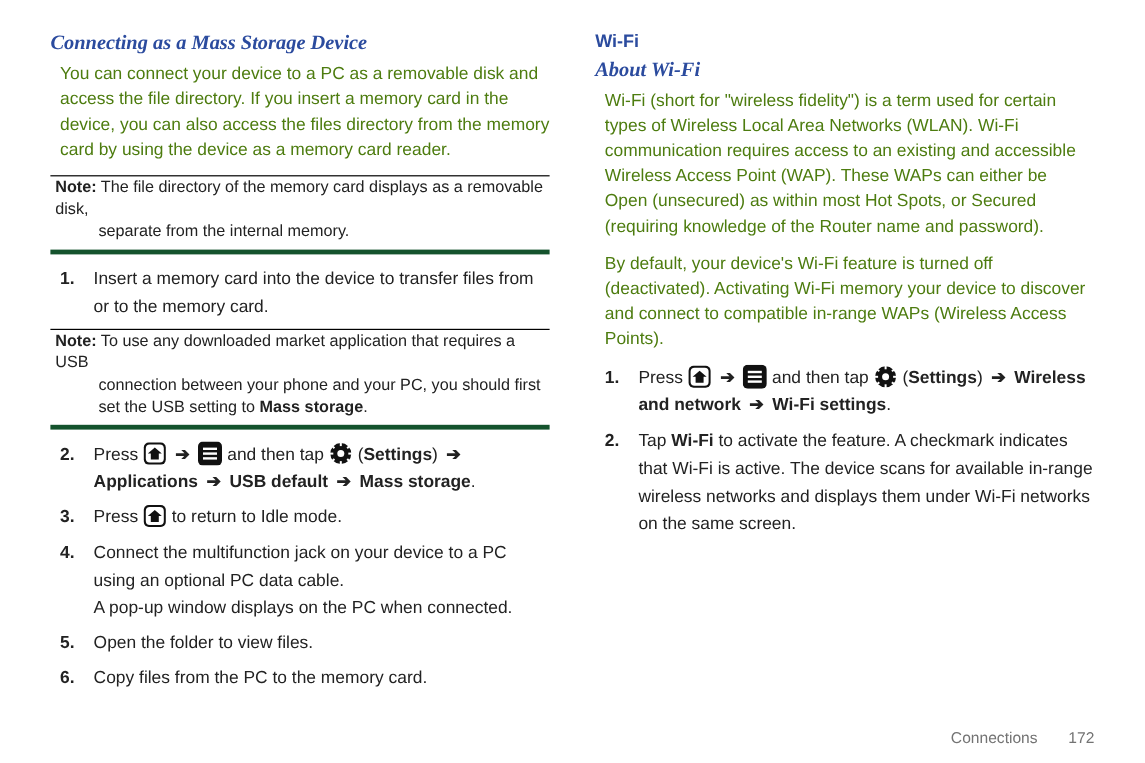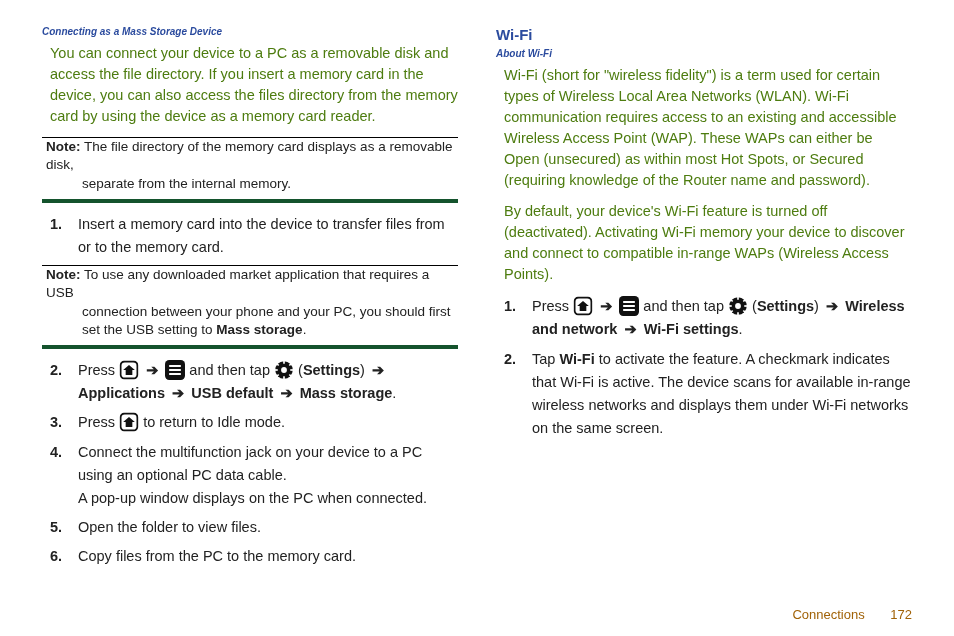--- a/index.html
+++ b/index.html
@@ -14,22 +14,23 @@
   }
   .cols {
     display: flex;
     gap: 38px;
   }
   .col { flex: 1; min-width: 0; }
   .h-blue-ital {
     color: #2b4b9e;
     font-style: italic;
     font-weight: 700;
-    font-size: 10px;
+    font-size: 17px;
     margin-bottom: 6px;
+    font-family: Liberation Serif, serif;
   }
   .h-blue {
     color: #2b4b9e;
     font-weight: 700;
     font-size: 15px;
     margin-bottom: 5px;
   }
   .body {
     font-size: 14.5px;
     line-height: 1.45;
@@ -70,21 +71,21 @@
     vertical-align: -5px;
     align-items: center;
     justify-content: center;
   }
   .arrow { font-weight: 700; padding: 0 3px; }
   .footer {
     position: absolute;
     bottom: 14px;
     right: 42px;
     font-size: 13px;
-    color: #a16207;
+    color: #737373;
   }
   .footer-page { margin-left: 22px; }
 </style>
 </head>
 <body>
 
 <div class="cols">
 
   <div class="col">
     <div class="h-blue-ital">Connecting as a Mass Storage Device</div>

